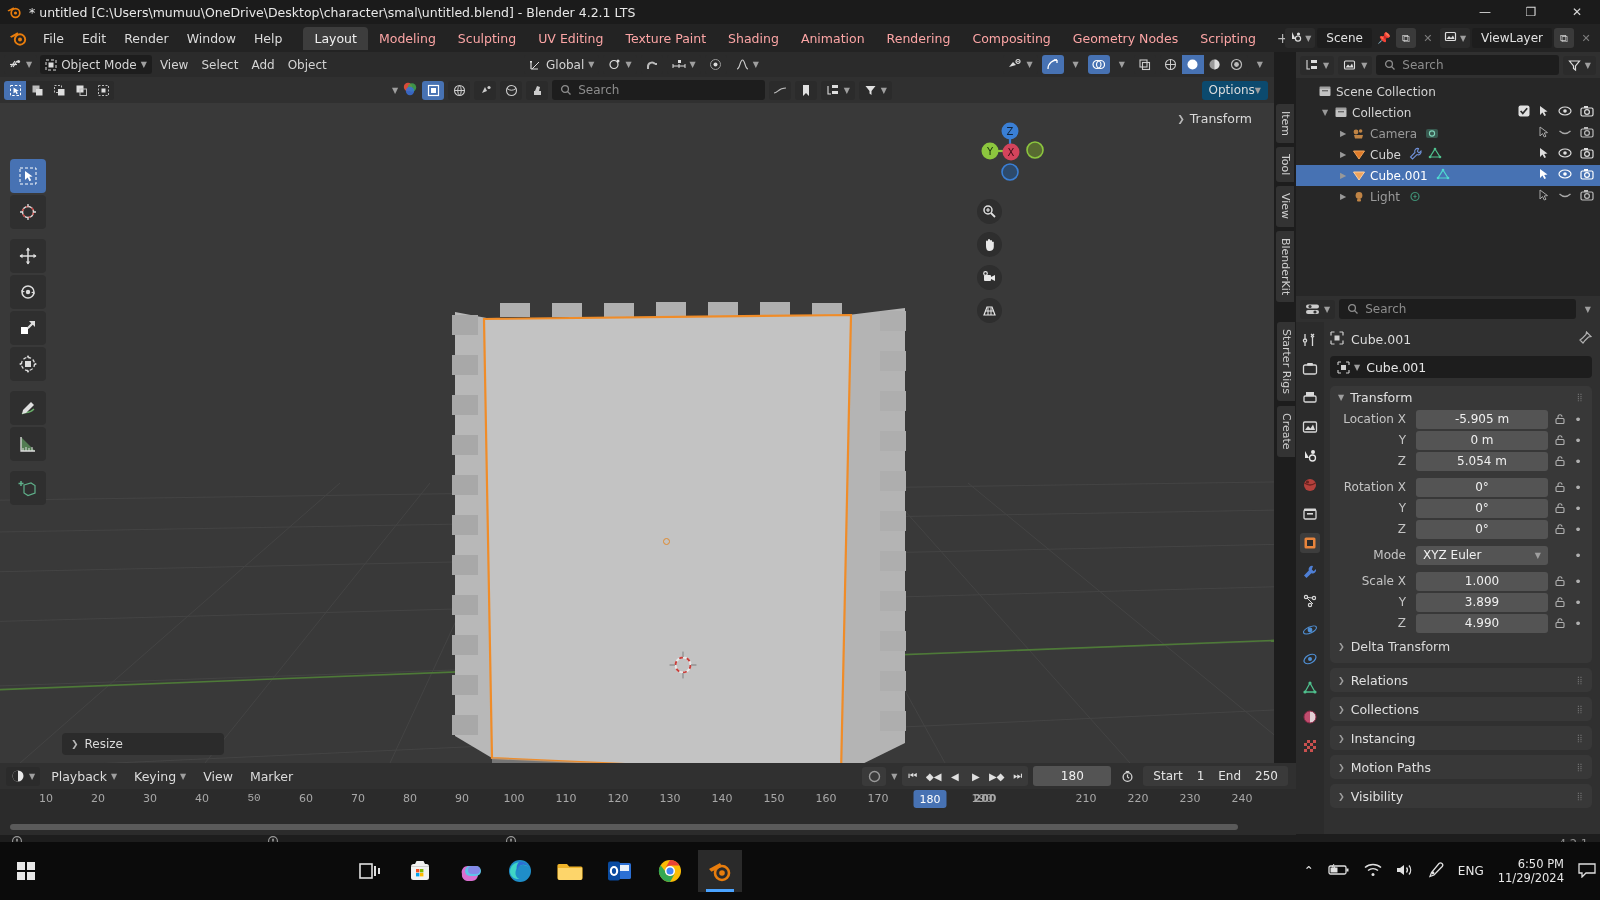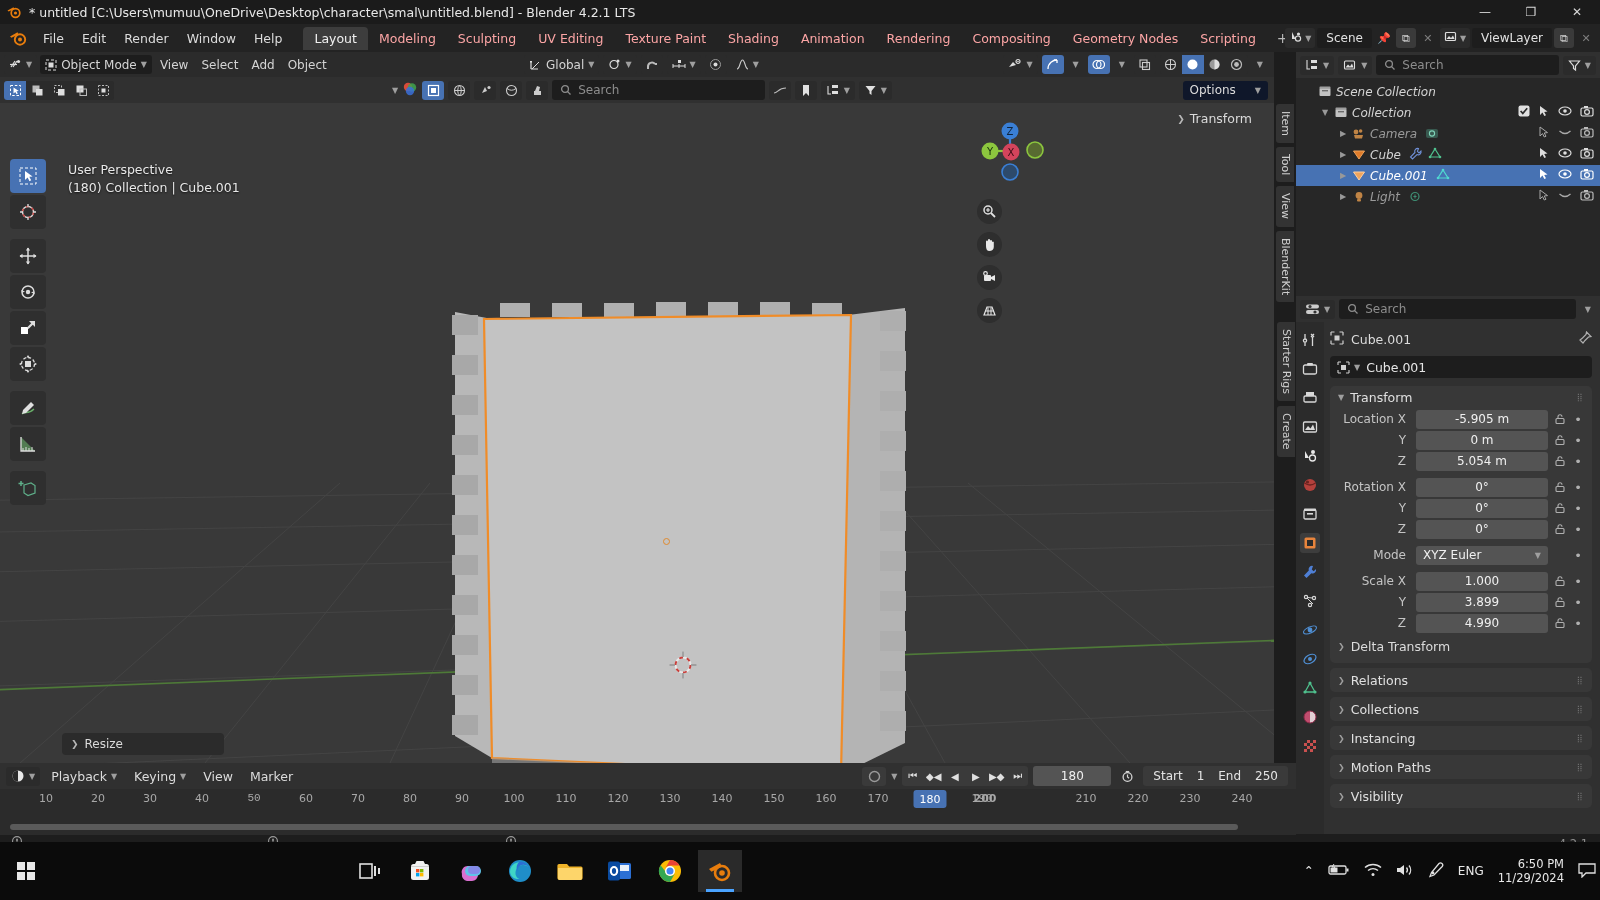--- a/index.html
+++ b/index.html
@@ -44,22 +44,22 @@
   .hbtn.dark { background:#1d1d1d; }
   .hbtn.plain { background:transparent; }
   .caret { font-size:8px; color:#9f9f9f; }
   .iconbtn { width:22px; height:19px; display:flex; align-items:center; justify-content:center;
     border-radius:3px; background:#2b2b2b; color:#d0d0d0; }
   .iconbtn.sel { background:#4772b3; }
   .seg { display:flex; background:#2b2b2b; border-radius:3px; overflow:hidden; }
   .seg .iconbtn { border-radius:0; }
   .searchbox { flex:1; height:20px; background:#1d1d1d; border-radius:3px; display:flex; align-items:center;
     padding:0 8px; gap:6px; color:#8d8d8d; font-size:12px; min-width:40px; }
-  .opt-btn { position:absolute; right:6px; height:19px; display:flex; align-items:center; gap:19px;
-    padding:0 7px; border-radius:3px; background:#0f172a; font-size:12px; color:#dcdcdc; }
+  .opt-btn { position:absolute; right:6px; height:19px; display:flex; align-items:center; gap:0;
+    padding:0 7px; border-radius:3px; background:#0c4a6e; font-size:12px; color:#dcdcdc; }
 
   
   .vp-canvas { position:absolute; left:0; top:51px; width:1274px; height:660px; overflow:hidden;
     background:#393939; }
 
   .cube-wrap { position:absolute; }
 
   .origin-dot { position:absolute; width:7px; height:7px; border:1.3px solid #e08a2e; border-radius:50%; }
   .cursor3d { position:absolute; width:28px; height:28px; }
 
@@ -88,21 +88,21 @@
     border-radius:4px; display:flex; align-items:center; gap:6px; padding:0 9px; font-size:12px; color:#dadada; }
 
   
   .vtabs { position:absolute; left:1276px; top:104px; width:18px; display:flex; flex-direction:column; gap:4px; }
   .vtab { width:18px; background:#333333; border-radius:3px 0 0 3px; writing-mode:vertical-rl;
     text-orientation:mixed; font-size:11px; color:#cfcfcf; padding:7px 2px; text-align:center; }
 
   
   .outliner { position:absolute; left:1296px; top:52px; width:304px; height:244px; background:#2b2b2b; }
   .ol-header { height:26px; background:#303030; display:flex; align-items:center; gap:4px; padding:0 4px; }
-  .ol-body { position:absolute; top:26px; left:0; right:0; bottom:0; background:#272727; padding-top:3px;font-style:italic; }
+  .ol-body { position:absolute; top:26px; left:0; right:0; bottom:0; background:#272727; padding-top:3px; }
   .ol-row { height:21px; display:flex; align-items:center; padding-left:6px; font-size:12px; color:#d4d4d4;
     position:relative; }
   .ol-row.sel { background:#4772b3; color:#fff; }
   .ol-row.dim { color:#9a9a9a; }
   .ol-arrow { width:14px; text-align:center; color:#999; font-size:8px; flex:none; }
   .ol-icn { width:17px; height:15px; display:flex; align-items:center; justify-content:center; flex:none; margin-right:3px; }
   .ol-right { position:absolute; right:6px; top:0; height:21px; display:flex; align-items:center; gap:8px; }
   .ol-sub { display:flex; align-items:center; gap:5px; margin-left:8px; }
 
   
@@ -576,24 +576,20 @@
 
       <div class="origin-dot" style="left:663px;top:435px;"></div>
 
       <svg class="cursor3d" style="left:669px;top:548px;" viewBox="0 0 28 28">
         <circle cx="14" cy="14" r="7.5" fill="none" stroke="#e8e8e8" stroke-width="2"></circle>
         <circle cx="14" cy="14" r="7.5" fill="none" stroke="#c9403c" stroke-width="2" stroke-dasharray="3.9 3.9"></circle>
         <path d="M14 0.5 V6 M14 22 V27.5 M0.5 14 H6 M22 14 H27.5" stroke="#e8e8e8" stroke-width="1.6"></path>
         <path d="M14 0.5 V6 M14 22 V27.5 M0.5 14 H6 M22 14 H27.5" stroke="#2b2b2b" stroke-width="0.7"></path>
       </svg>
 
-      <div class="vp-overlay-text" style="left:68px;top:58px;">
-        <div>User Perspective</div>
-        <div>(180) Collection | Cube.001</div>
-      </div>
 
       <div class="tool-col" style="left:10px;top:56px;">
         <div class="tool-btn active">
           <svg width="20" height="20" viewBox="0 0 20 20">
               <rect x="2" y="2" width="16" height="16" fill="none" stroke="#fff" stroke-width="1" stroke-dasharray="3 2"></rect>
               <path d="M7 5 L7 14 L9.6 11.5 L11.5 15.2 L13.2 14.2 L11.3 10.8 L14.6 10.4 Z" fill="#fff"></path>
             </svg>
         </div>
         <div class="tool-btn">
           <svg width="20" height="20" viewBox="0 0 20 20">

